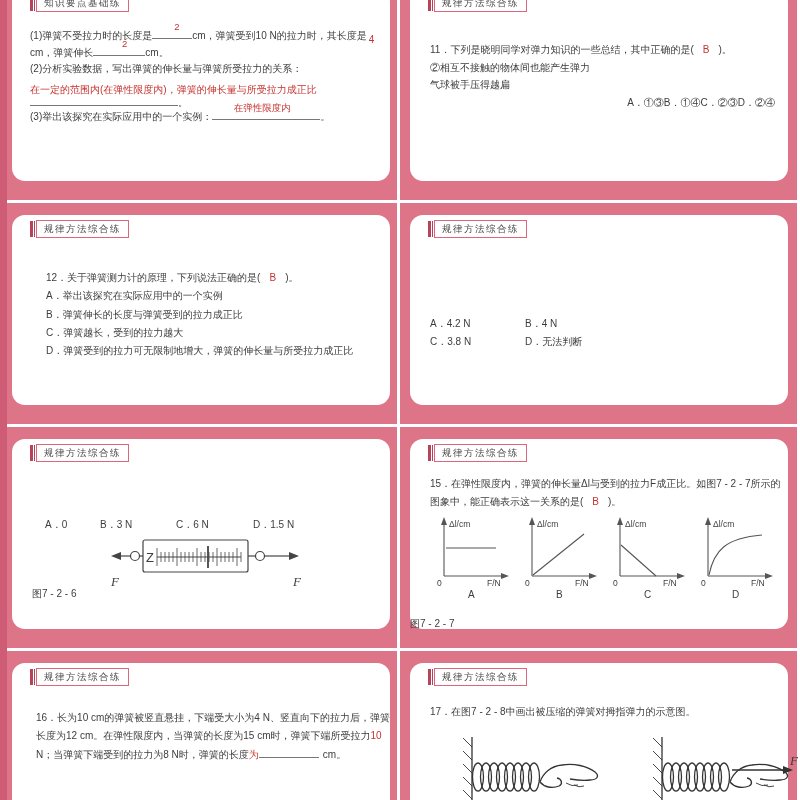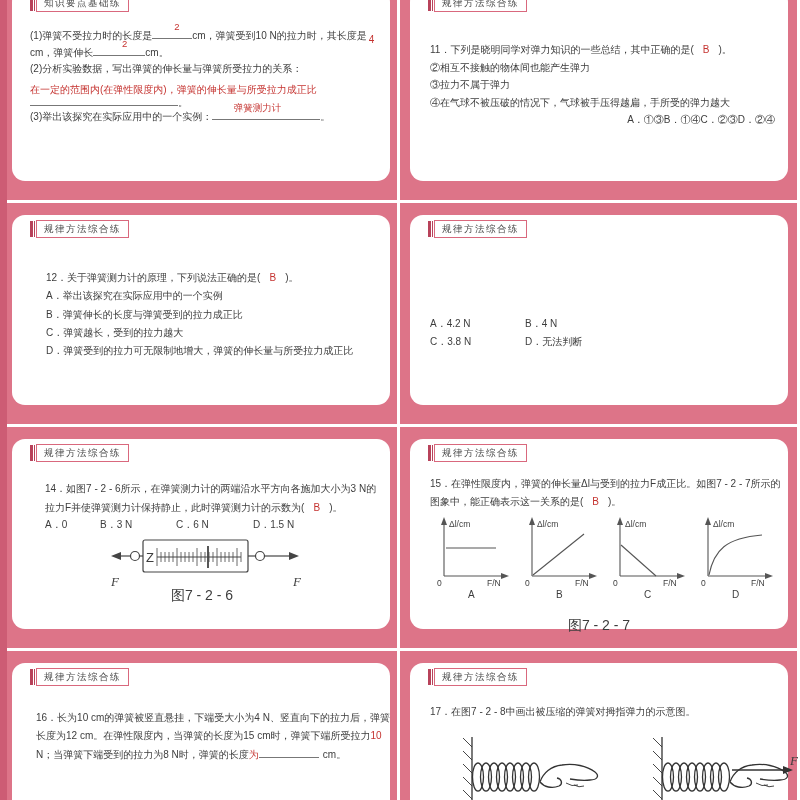--- a/index.html
+++ b/index.html
@@ -20,21 +20,21 @@
   .nw{white-space:nowrap}
   .red{color:var(--red,#c53330)}
   .sub{position:relative;top:4px;margin-left:2px}
   .blank{display:inline-block;border-bottom:1px solid #777;height:9px;position:relative}
   .w40{width:40px}.w52{width:52px}.w150{width:148px}.w110{width:108px}.w60{width:60px}
   .a{position:absolute;top:-11px;left:55%;color:var(--red,#c53330);font-size:9.5px;white-space:nowrap}
   .acenter{left:20%}
   .opt4{display:flex;justify-content:flex-end;width:345px}
   .grid2{display:grid;grid-template-columns:95px auto}
   .iw{display:inline-block}
-  .cap{position:absolute;text-align:center;font-size:14px;color:var(--ink,#3d3d3d)}
+  .cap{position:absolute;font-size:10px;color:var(--ink,#3d3d3d)}
   .fig{position:absolute}
   svg{display:block;overflow:visible}
   svg text{fill:#3d3d3d}
   .F{font-style:italic;font-family:"Liberation Serif",serif;font-size:13px}
 </style>
 </head>
 <body>
 
 <div class="cell" style="left:0;top:-23px;height:223px">
   <div class="paper p1">
@@ -44,33 +44,32 @@
     </div>
     <div class="txt nw" style="left:18px;top:55px">
       <span>cm，弹簧伸长</span><span class="blank w52"><span class="a">2</span></span><span>cm。</span>
     </div>
     <div class="txt nw" style="left:18px;top:71px">(2)分析实验数据，写出弹簧的伸长量与弹簧所受拉力的关系：</div>
     <div class="txt nw red" style="left:18px;top:92px">在一定的范围内(在弹性限度内)，弹簧的伸长量与所受拉力成正比</div>
     <div class="txt nw" style="left:18px;top:105px">
       <span class="blank w150"></span><span>。</span>
     </div>
     <div class="txt nw" style="left:18px;top:119px">
-      <span>(3)举出该探究在实际应用中的一个实例：</span><span class="blank w110"><span class="a acenter">弹簧测力计</span></span><span>。</span>
+      <span>(3)举出该探究在实际应用中的一个实例：</span><span class="blank w110"><span class="a acenter">在弹性限度内</span></span><span>。</span>
     </div>
   </div>
 </div>
 
 <div class="cell c2" style="top:-23px;height:223px">
   <div class="paper p2">
     <div class="badge"><span>规律方法综合练</span></div>
     <div class="txt lh17" style="left:20px;top:52px;width:352px">
       <div class="nw"><span>11．下列是晓明同学对弹力知识的一些总结，其中正确的是(</span><span class="red" style="padding:0 9px">B</span><span>)。</span></div>
       <div class="nw">②相互不接触的物体间也能产生弹力</div>
-      <div class="nw">③拉力不属于弹力</div>
-      <div class="nw">④在气球不被压破的情况下，气球被手压得越扁，手所受的弹力越大</div>
+      <div class="nw">气球被手压得越扁</div>
       <div class="opt4">
         <span>A．①③</span>
         <span>B．①④</span>
         <span>C．②③</span>
         <span>D．②④</span>
       </div>
     </div>
   </div>
 </div>
 
@@ -95,23 +94,20 @@
       <span>B．4 N</span>
       <span>C．3.8 N</span>
       <span>D．无法判断</span>
     </div>
   </div>
 </div>
 
 <div class="cell" style="left:0;top:427px;height:221px">
   <div class="paper p1">
     <div class="badge"><span>规律方法综合练</span></div>
-    <div class="txt lh19" style="left:33px;top:40px;width:336px">
-      <span>14．如图7 - 2 - 6所示，在弹簧测力计的两端沿水平方向各施加大小为3 N的拉力F并使弹簧测力计保持静止，此时弹簧测力计的示数为(</span><span class="red" style="padding:0 9px">B</span><span>)。</span>
-    </div>
     <div class="txt nw" style="left:33px;top:77px">
       <span class="iw" style="width:55px">A．0</span><span class="iw" style="width:76px">B．3 N</span><span class="iw" style="width:77px">C．6 N</span><span class="iw">D．1.5 N</span>
     </div>
     <svg class="fig" style="left:93px;top:99px" width="210" height="52" viewBox="0 0 210 52">
       <g stroke="#444" stroke-width="1.2" fill="none">
         <polygon points="6,18 16,14 16,22" fill="#444" stroke="none"></polygon>
         <line x1="15" y1="18" x2="25" y2="18"></line>
         <circle cx="30" cy="18" r="4.5"></circle>
         <line x1="34.5" y1="18" x2="38" y2="18"></line>
         <rect x="38" y="2" width="105" height="32" rx="2"></rect>

